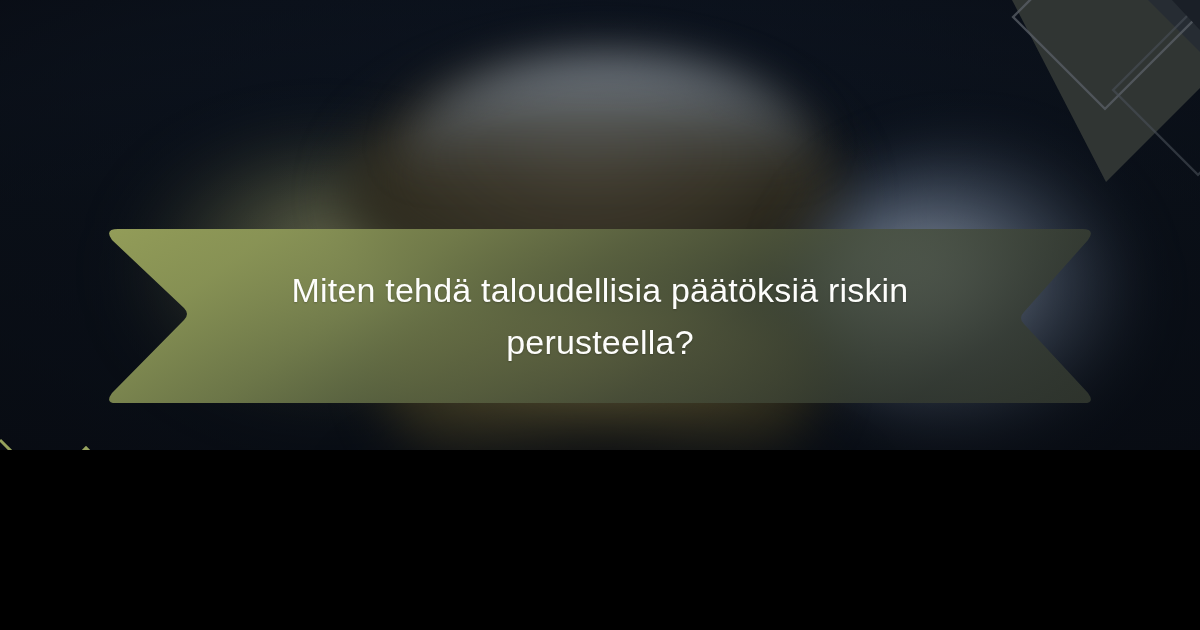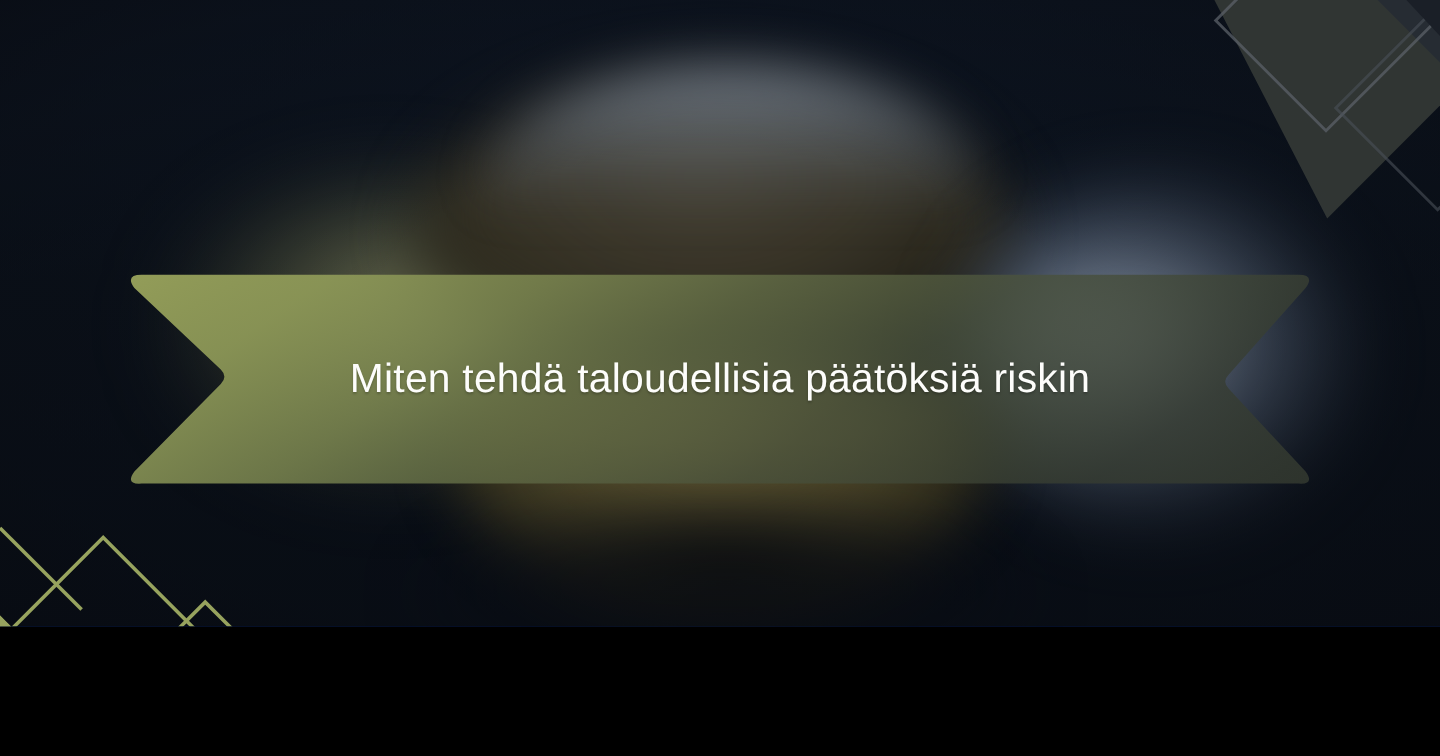--- a/index.html
+++ b/index.html
@@ -4,21 +4,21 @@
 <style>
   html, body {
     margin: 0;
     padding: 0;
     background: #000;
   }
 
   #stage {
     position: relative;
     width: 1200px;
-    height: 522px;
+    height: 450px;
     overflow: hidden;
     background: #1d4ed8;
     font-family: "Liberation Sans", "DejaVu Sans", sans-serif;
   }
 
   
   .bg-base {
     position: absolute;
     inset: 0;
     background:
@@ -217,16 +217,17 @@
         Q 0,178 8,167
         L 80,94
         Q 86,88 80,82
         L 8,14
         Q 0,3 14,3
         Z" fill="url(#ribbonGrad)"></path>
     </svg>
 
     <div class="banner-text">
       <span>Miten tehdä taloudellisia päätöksiä riskin</span>
+      <span>perusteella?</span>
     </div>
   </div>
 
 </div>
 
 </body></html>

